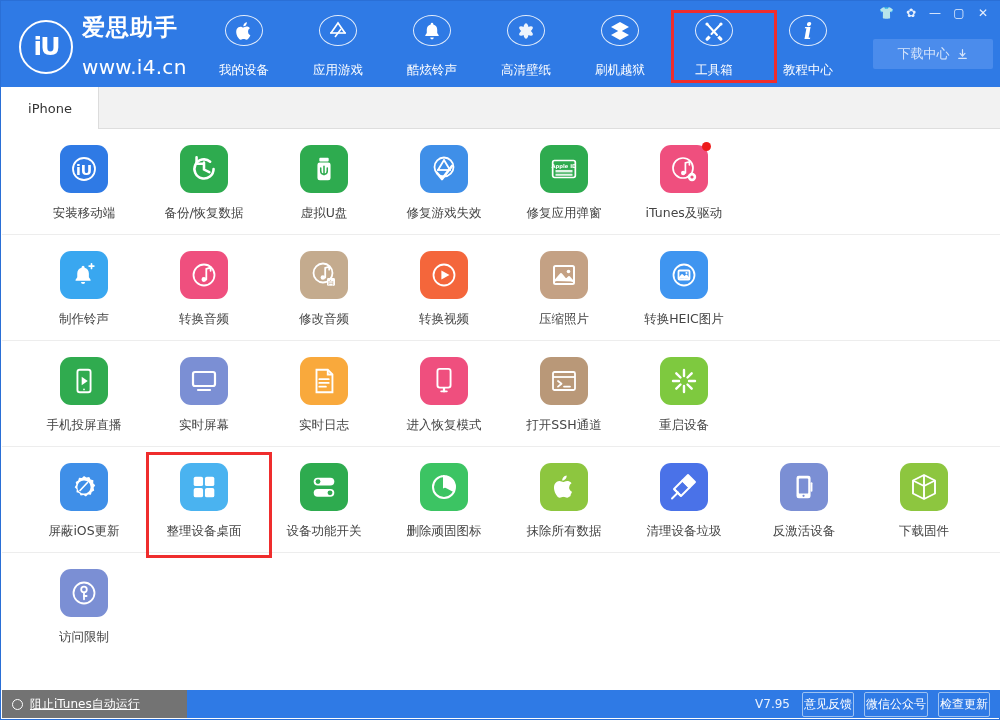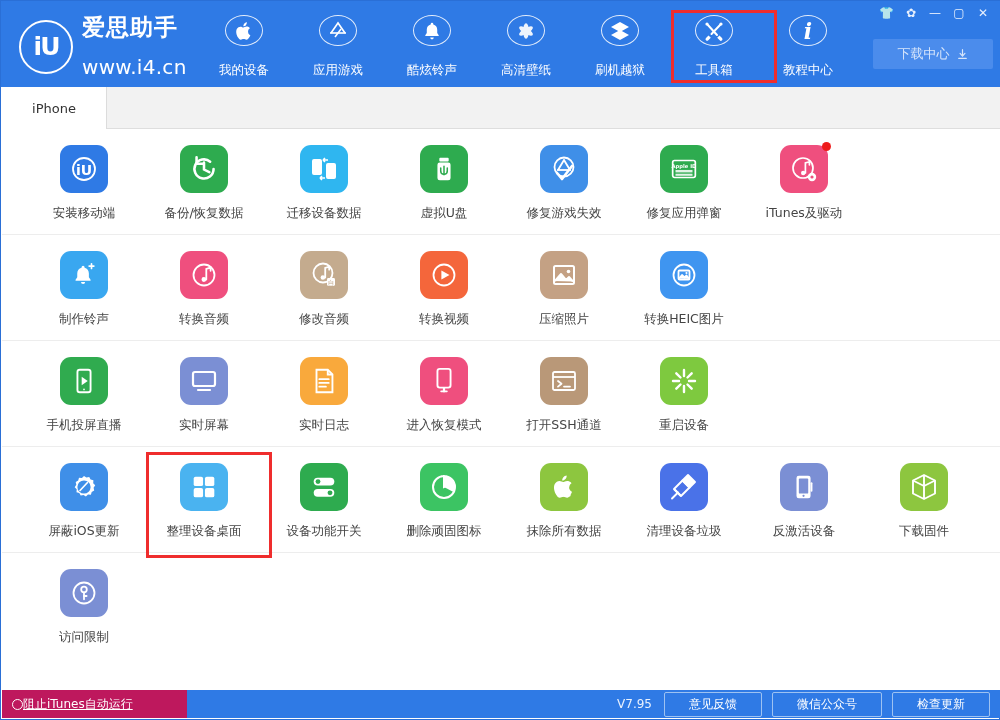--- a/index.html
+++ b/index.html
@@ -81,21 +81,21 @@
   }
 
   
   .tabstrip {
     position: absolute; left: 1px; top: 86px; width: 998px; height: 42px;
     background: #f2f2f2;
     border-bottom: 1px solid #dedede;
   }
   .tab {
     position: absolute; left: 0px; top: 0px;
-    width: 105px; height: 42px;
+    width: 97px; height: 42px;
     background: #ffffff;
     border-right: 1px solid #dcdcdc;
     display: flex; align-items: center; justify-content: center;
     font-size: 13px; color: #333; cursor: pointer;
   }
 
   
   .content {
     position: absolute; left: 1px; top: 128px;
     width: 998px; height: 563px;
@@ -135,38 +135,38 @@
     border: 3px solid #ef2d2d; pointer-events: none;
   }
 
   
   .footer {
     position: absolute; left: 1px; bottom: 1px; width: 998px; height: 28px;
     background: #2f7ae5;
   }
   .footer-left {
     position: absolute; left: 0; top: 0; width: 185px; height: 28px;
-    background: #be185d;
-    display: flex; align-items: center; padding-left: 10px; 
+    background: #737373;
+    display: flex; align-items: center; padding-left: 10px; gap: 7px;
   }
   .radio-o {
     width: 11px; height: 11px; border-radius: 50%;
     border: 1.5px solid #ffffff;
   }
   .footer-left-label {
     color: #ffffff; font-size: 12px; text-decoration: underline;
   }
   .footer-right {
     position: absolute; right: 10px; top: 0; height: 28px;
     display: flex; align-items: center; gap: 10px;
   }
   .ver { color: #eaf1fd; font-size: 12px; margin-right: 2px; margin-left: 21px; }
   .fbtn {
     border: 1px solid #9dc2f2; color: #ffffff;
-    font-size: 12px; padding: 3px 24px; border-radius: 2px;
+    font-size: 12px; padding: 3px 1px; border-radius: 2px;
     cursor: pointer;
   }
   svg { display: block; }
 </style>
 </head>
 <body>
 
 <div id="app">
 
   <div class="header">
@@ -291,31 +291,20 @@
       </div>
       <div class="cell">
         <div class="cell-icon" style="background:#2eab4f">
           <svg width="34" height="34" viewBox="0 0 32 32" fill="none" stroke="#fff" stroke-width="2.4">
             <path d="M25 16a9 9 0 1 1-3.2-6.9" stroke-linecap="round"></path>
             <path d="M16 10 v6.5 L21 19" stroke-linecap="round"></path>
             <path d="M9 5 L9 11 L15 11" stroke-linecap="round" stroke-linejoin="round"></path>
           </svg>
         </div>
         <div class="cell-label">备份/恢复数据</div>
-      </div>
-      <div class="cell">
-        <div class="cell-icon" style="background:#2fb6f0">
-          <svg width="32" height="32" viewBox="0 0 32 32" fill="#fff">
-            <rect x="4" y="6" width="10" height="16" rx="2"></rect>
-            <rect x="18" y="10" width="10" height="16" rx="2"></rect>
-            <path d="M15 7 l5 0 M15 7 l2 -2 M15 7 l2 2" stroke="#fff" stroke-width="1.6" fill="none"></path>
-            <path d="M17 25 l-5 0 M12 25 l2 -2 M12 25 l2 2" stroke="#fff" stroke-width="1.6" fill="none"></path>
-          </svg>
-        </div>
-        <div class="cell-label">迁移设备数据</div>
       </div>
       <div class="cell">
         <div class="cell-icon" style="background:#2eab4f">
           <svg width="30" height="30" viewBox="0 0 32 32" fill="#fff">
             <rect x="11" y="4" width="10" height="4" rx="1"></rect>
             <rect x="9" y="9" width="14" height="19" rx="2.5"></rect>
             <path d="M16 13 v9 M12.5 15 v3 M19.5 15 v3" stroke="#2eab4f" stroke-width="1.6" fill="none" stroke-linecap="round"></path>
             <path d="M12.5 18 q0 3.5 3.5 3.5 q3.5 0 3.5 -3.5" stroke="#2eab4f" stroke-width="1.6" fill="none"></path>
           </svg>
         </div>

